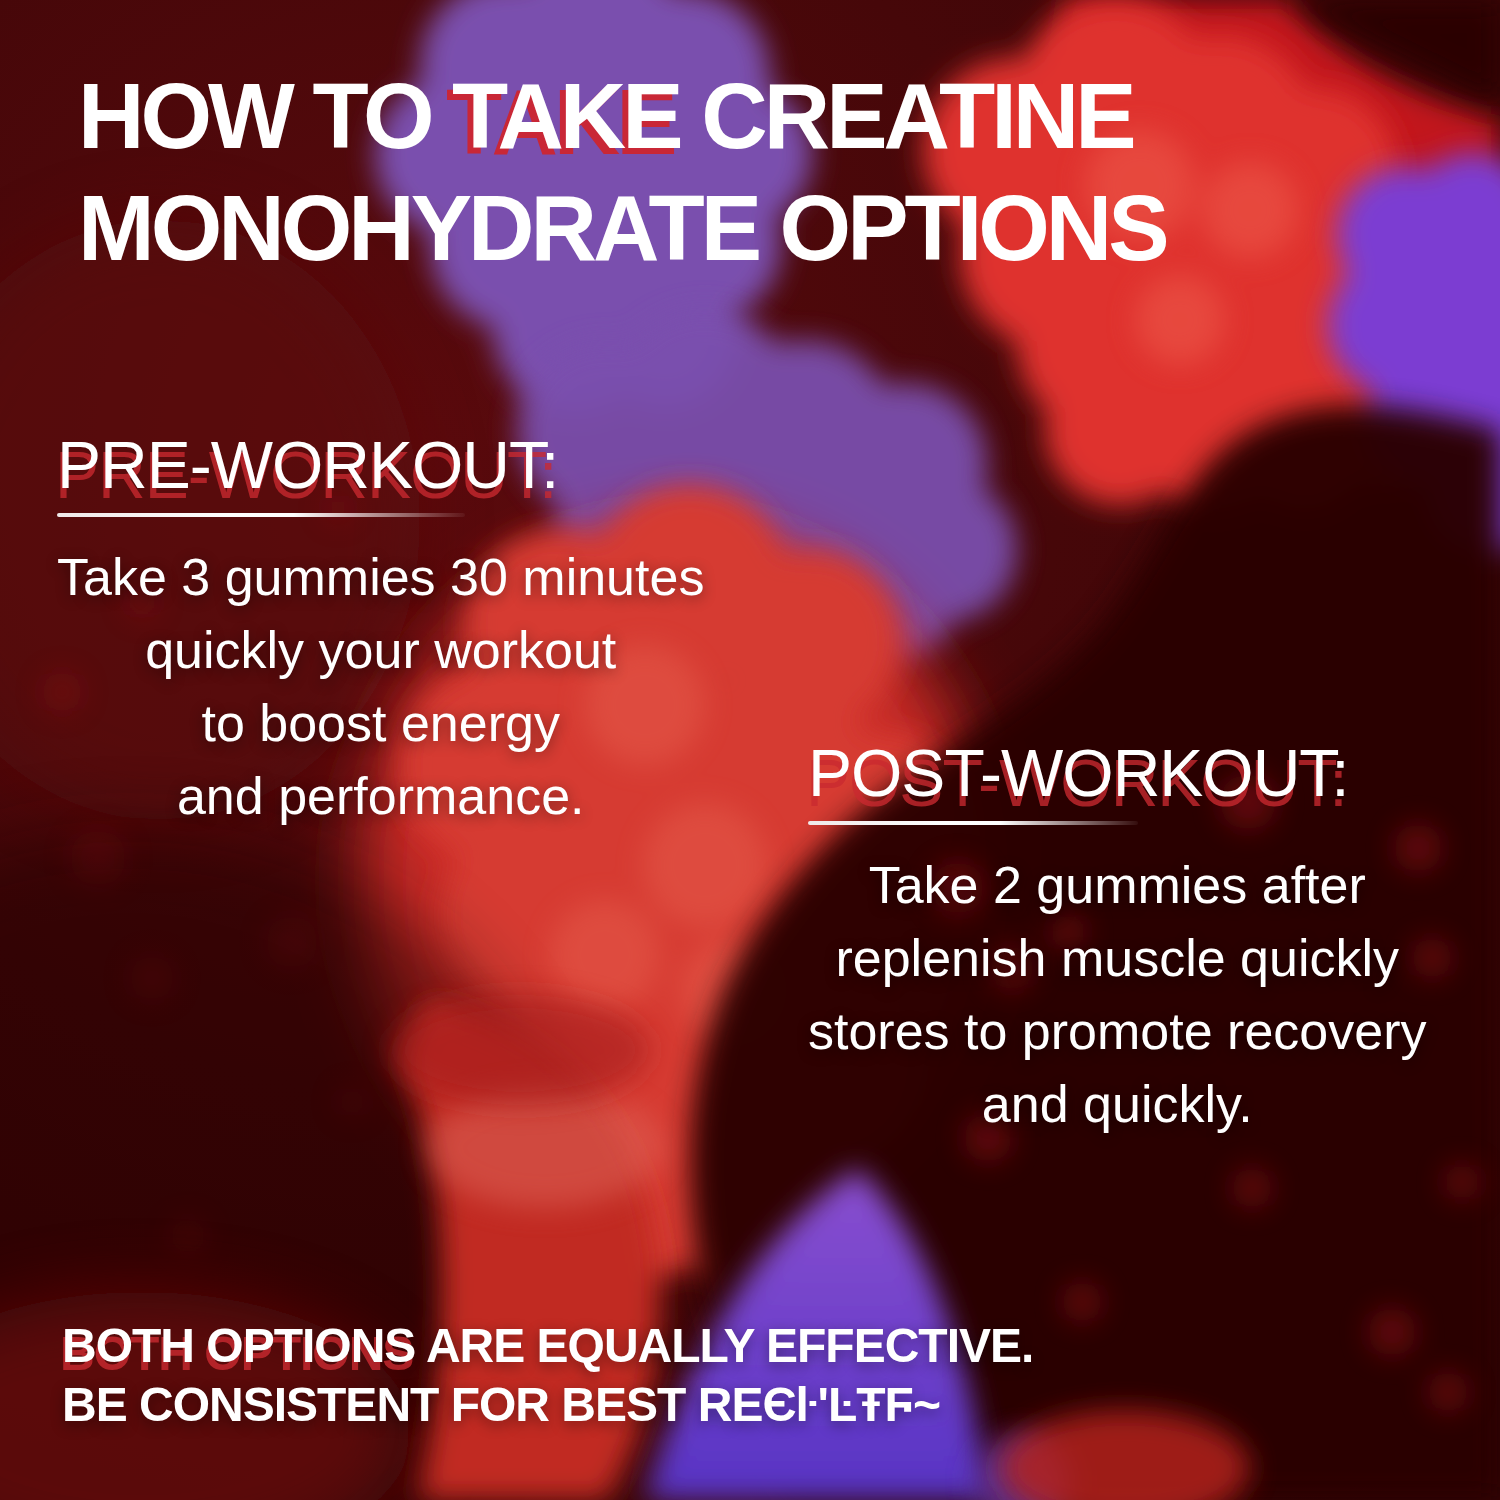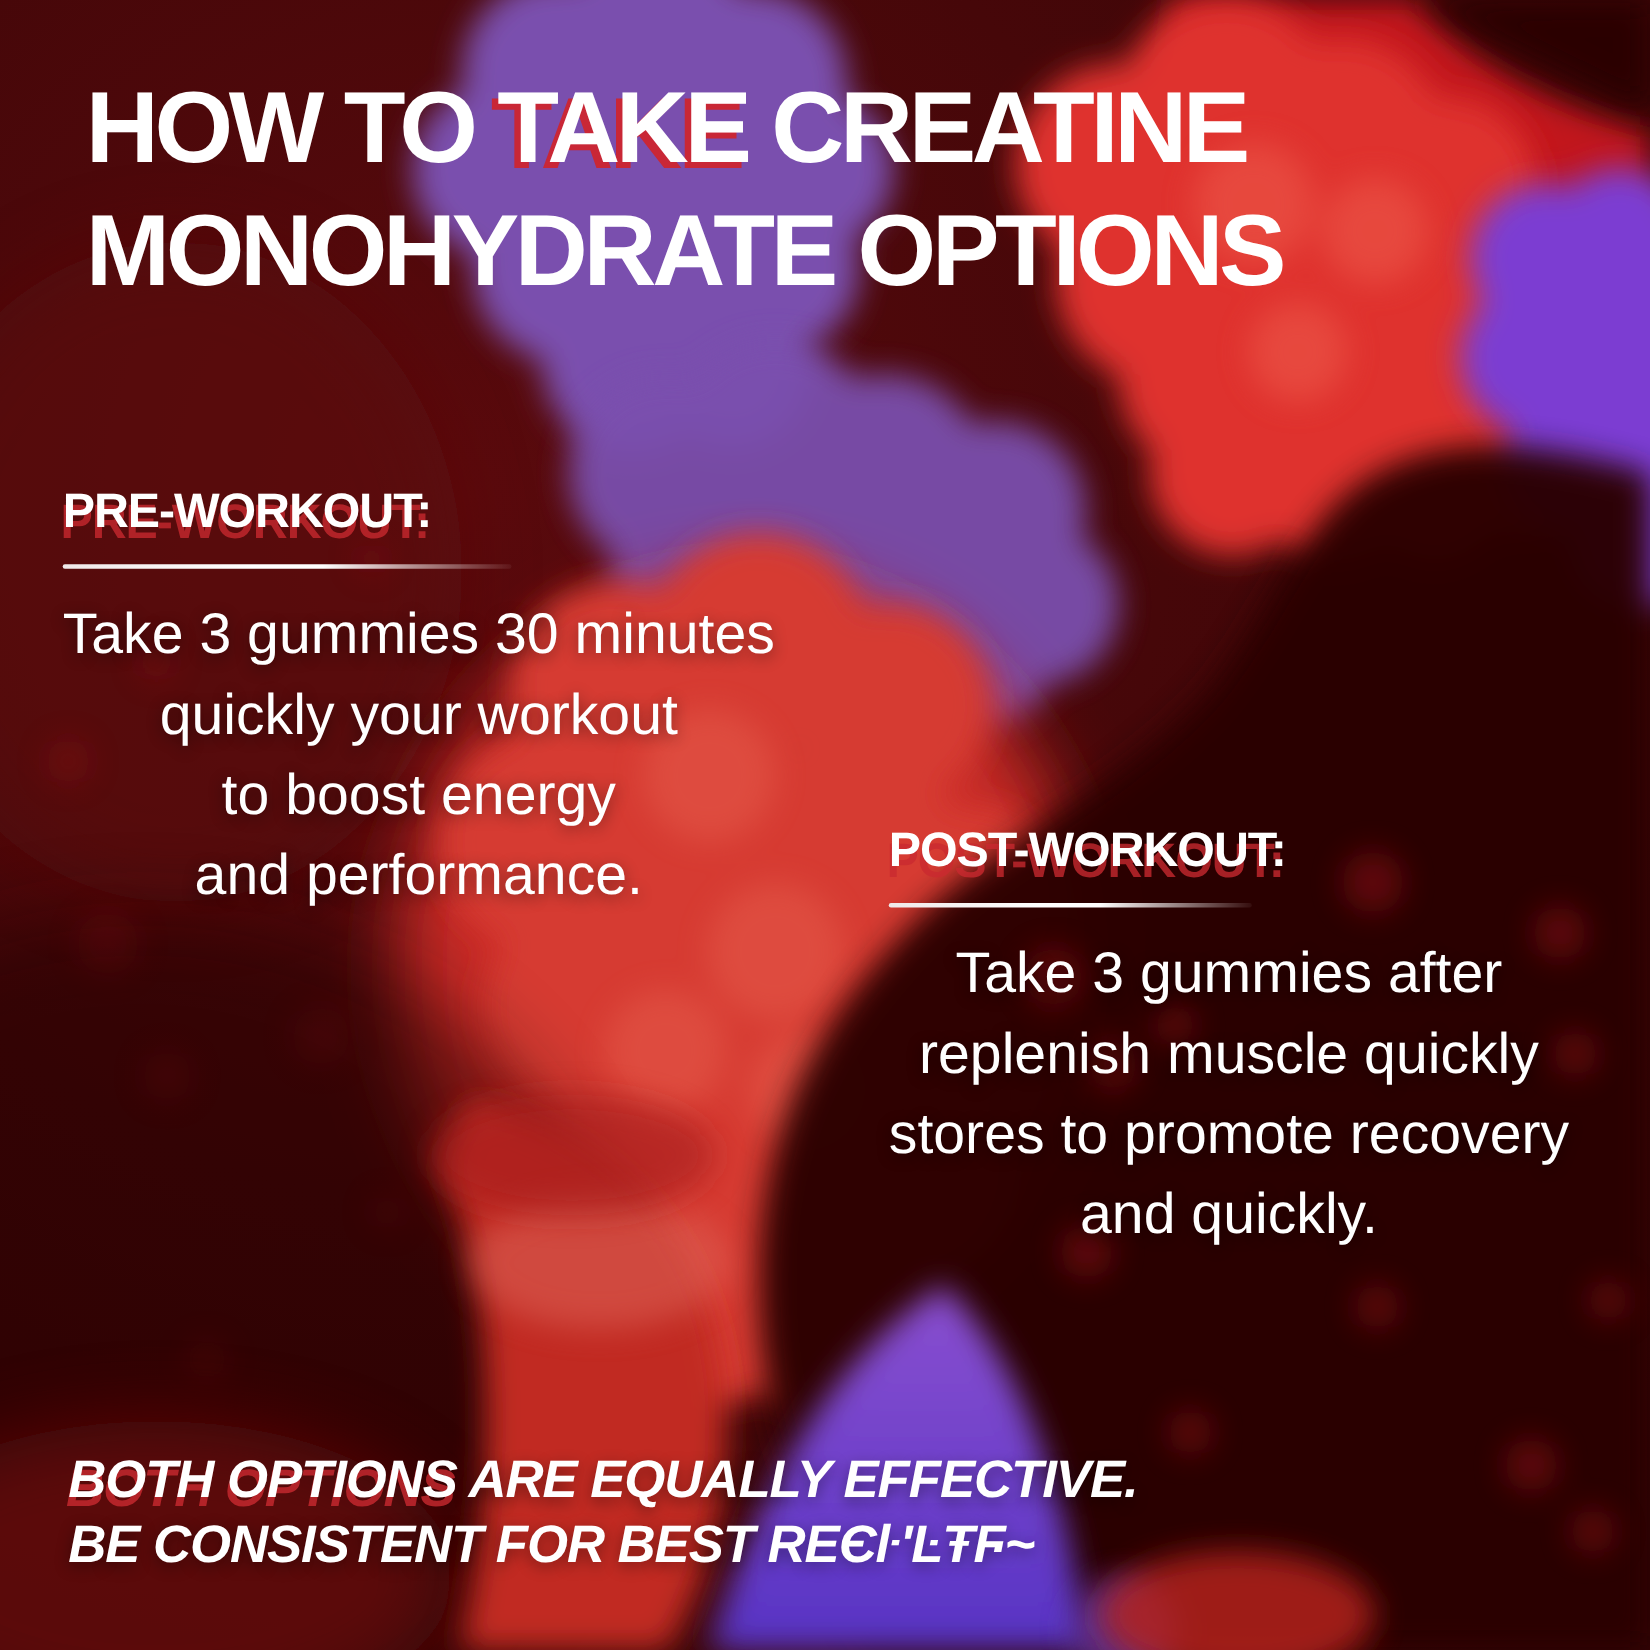--- a/index.html
+++ b/index.html
@@ -2,32 +2,32 @@
 <html><head>
 <meta charset="utf-8">
 <style>
   html,body{margin:0;padding:0;background:#470709;}
   body{width:1500px;height:1500px;overflow:hidden;font-family:"Liberation Sans",sans-serif;}
   .stage{position:relative;width:1500px;height:1500px;overflow:hidden;padding-left:30px;}
   svg.bg{position:absolute;left:0;top:0;width:1500px;height:1500px;}
   .txt{position:absolute;color:#fff;}
   .title{left:78px;top:60px;font-size:92px;line-height:112px;font-weight:700;letter-spacing:-4px;white-space:nowrap;}
   .glitch-word{text-shadow:-6px 6px 0 rgba(207,36,43,0.92);}
-  .section-heading{font-size:44px;font-weight:700;letter-spacing:-1px;line-height:66px;
+  .section-heading{font-size:66px;font-weight:400;letter-spacing:-1px;line-height:66px;
     text-shadow:-2px 10px 0 rgba(201,41,47,0.78);white-space:nowrap;}
   .underline{height:4px;border-radius:2px;margin-top:15px;
     background:linear-gradient(90deg,#efe9e9 0%,#ffffff 42%,#fffefe 58%,rgba(255,255,255,0.05) 100%);}
   .para{margin-top:24px;font-size:52px;line-height:73px;font-weight:400;
     text-shadow:0 3px 14px rgba(0,0,0,0.45);white-space:nowrap;text-align:center;}
   .pre-block{left:57px;top:432px;}
   .post-block{left:808px;top:740px;}
   .pre-block .underline{width:408px;}
   .post-block .underline{width:330px;}
   .footer{left:62px;top:1316px;font-size:48px;line-height:59px;font-weight:700;letter-spacing:-1px;
-    text-shadow:0 4px 14px rgba(0,0,0,0.4);white-space:nowrap;font-style:italic;}
+    text-shadow:0 4px 14px rgba(0,0,0,0.4);white-space:nowrap;}
   .footer .glitch-h{text-shadow:-2px 8px 0 rgba(201,41,47,0.8);}
 </style>
 </head>
 <body>
 
 <div class="stage">
 
   <svg class="bg" viewBox="0 0 1500 1500" aria-hidden="true">
     <defs>
       <radialGradient id="g-base" cx="28%" cy="30%" r="95%">
@@ -194,21 +194,21 @@
       <div>quickly your workout</div>
       <div>to boost energy</div>
       <div>and performance.</div>
     </div>
   </div>
 
   <div class="txt post-block">
     <div class="section-heading">POST-WORKOUT:</div>
     <div class="underline"></div>
     <div class="para">
-      <div>Take 3 gummies after</div>
+      <div>Take 2 gummies after</div>
       <div>replenish muscle quickly</div>
       <div>stores to promote recovery</div>
       <div>and quickly.</div>
     </div>
   </div>
 
   <div class="txt footer">
     <div><span class="glitch-h">BOTH OPTIONS</span><span> ARE EQUALLY EFFECTIVE.</span></div>
     <div>BE CONSISTENT FOR BEST REЄŀ'ĿŦϜ~</div>
   </div>

